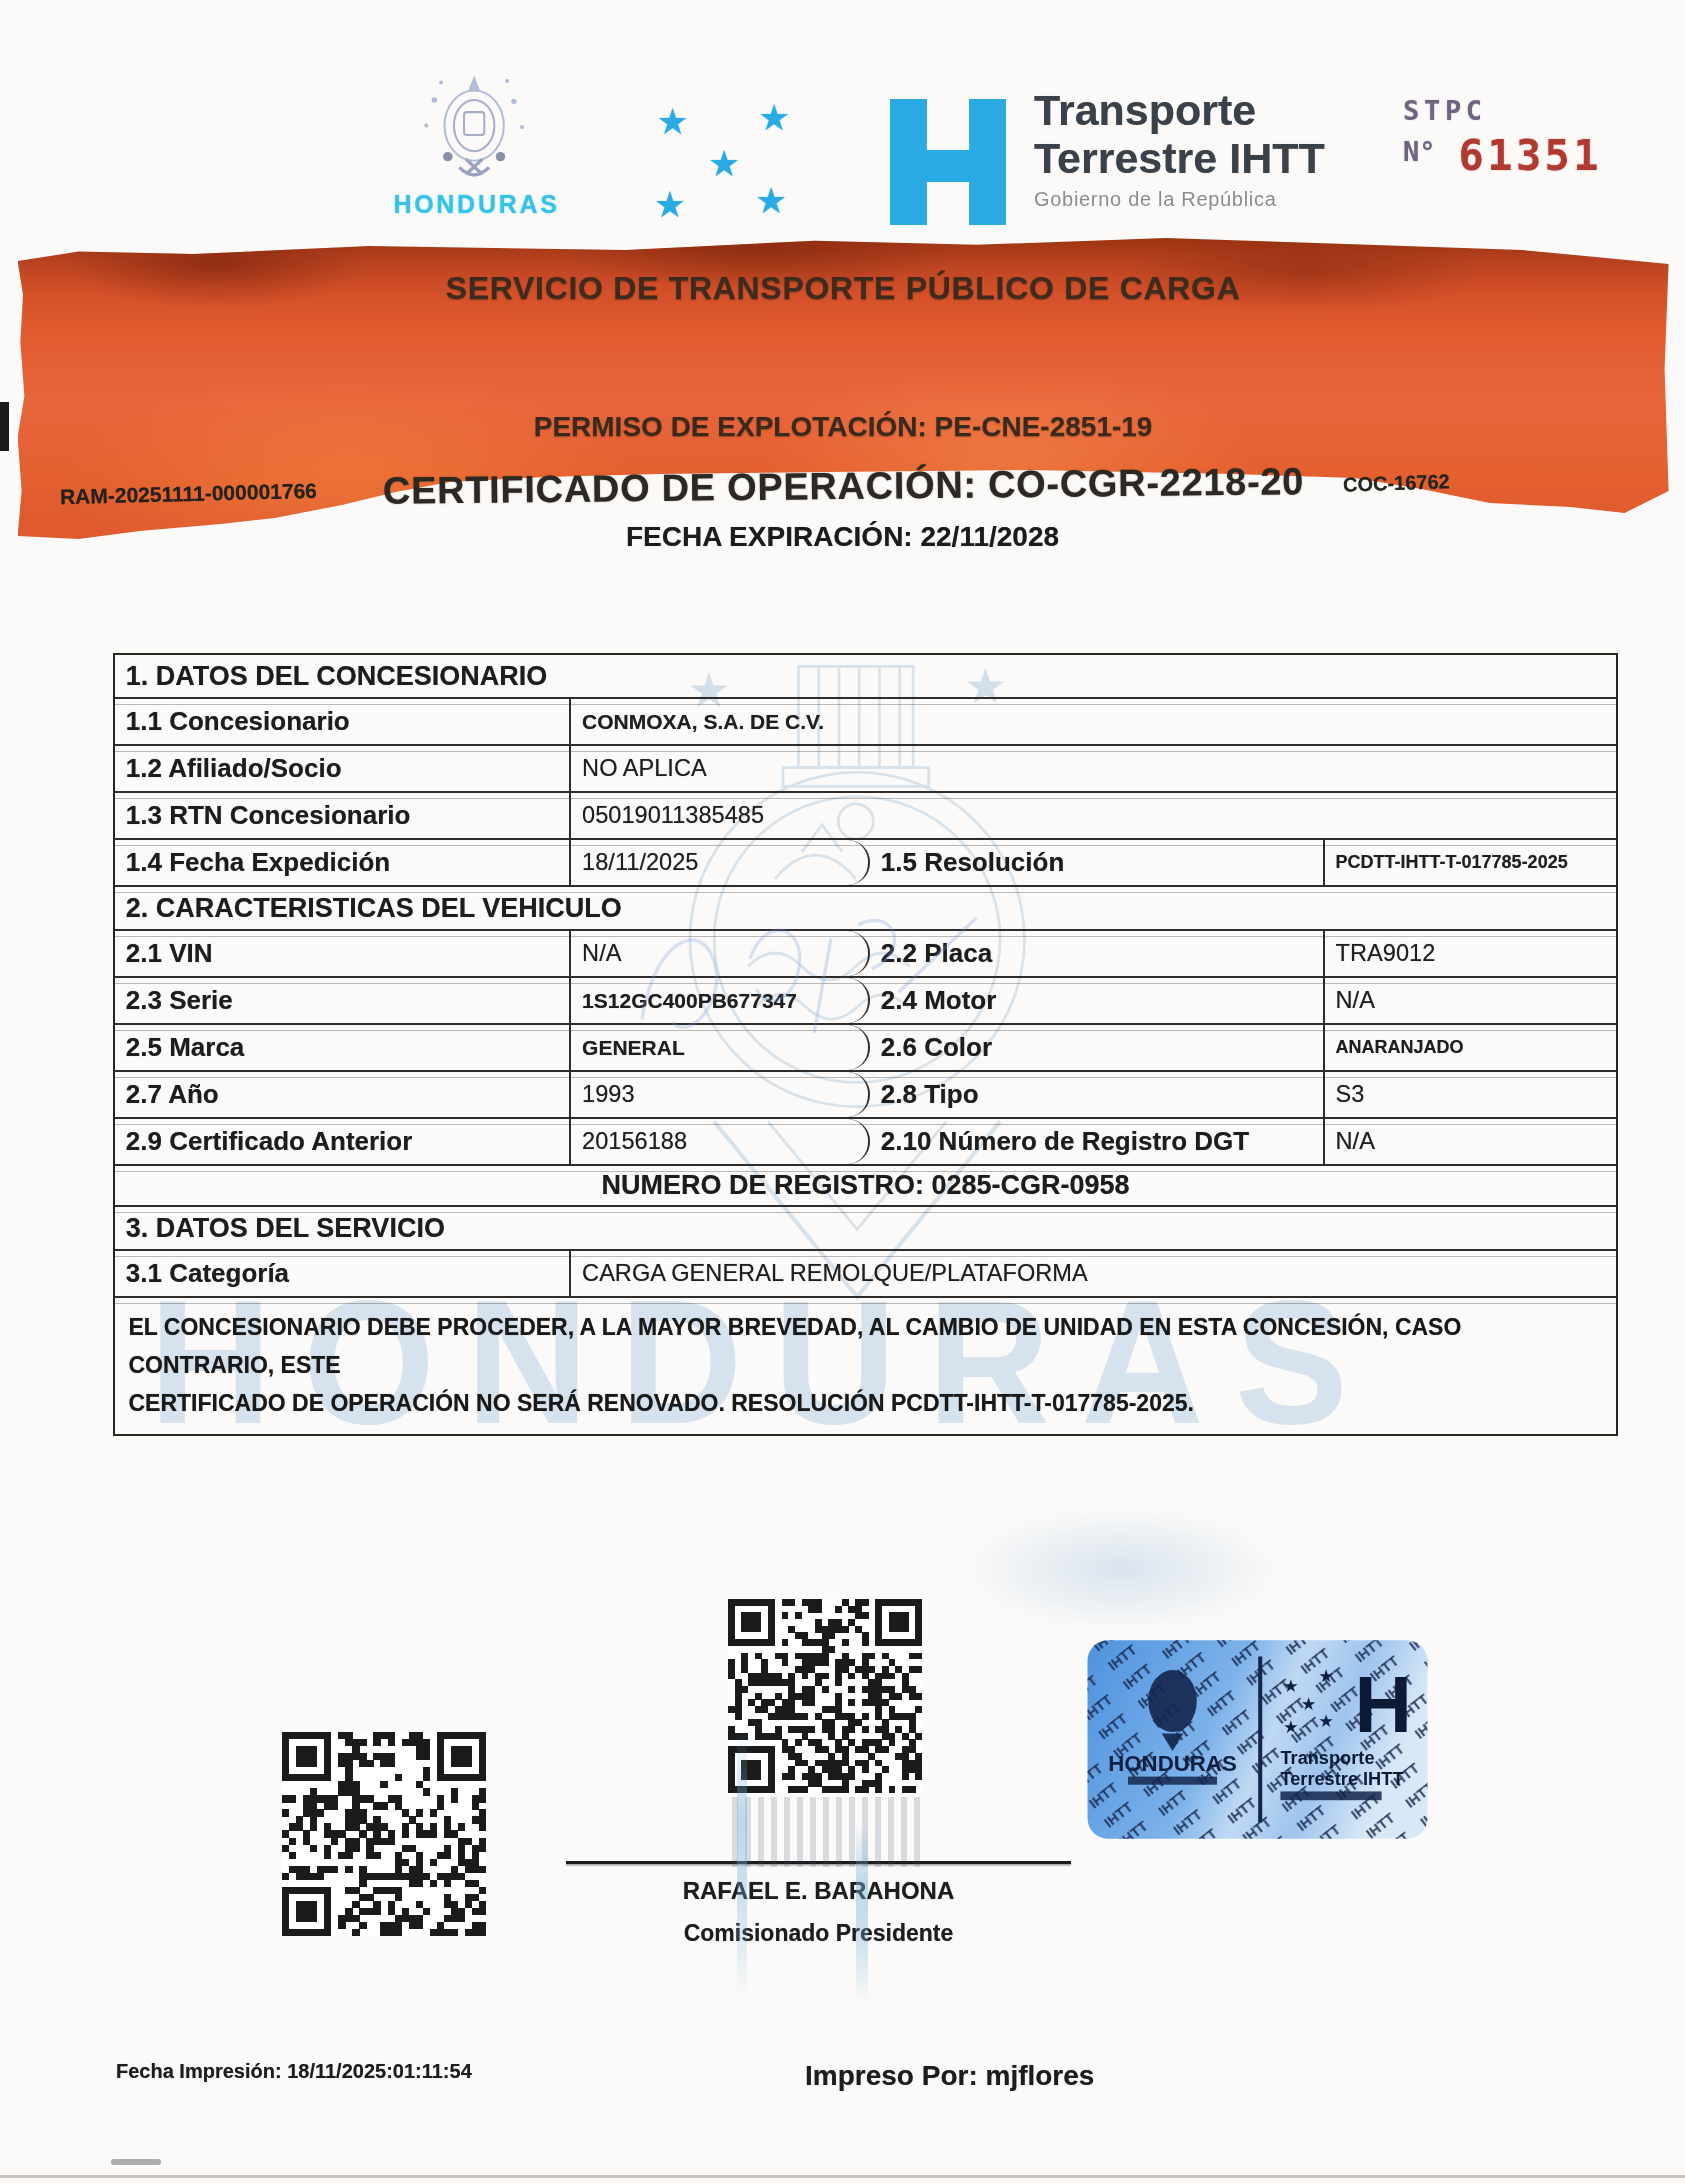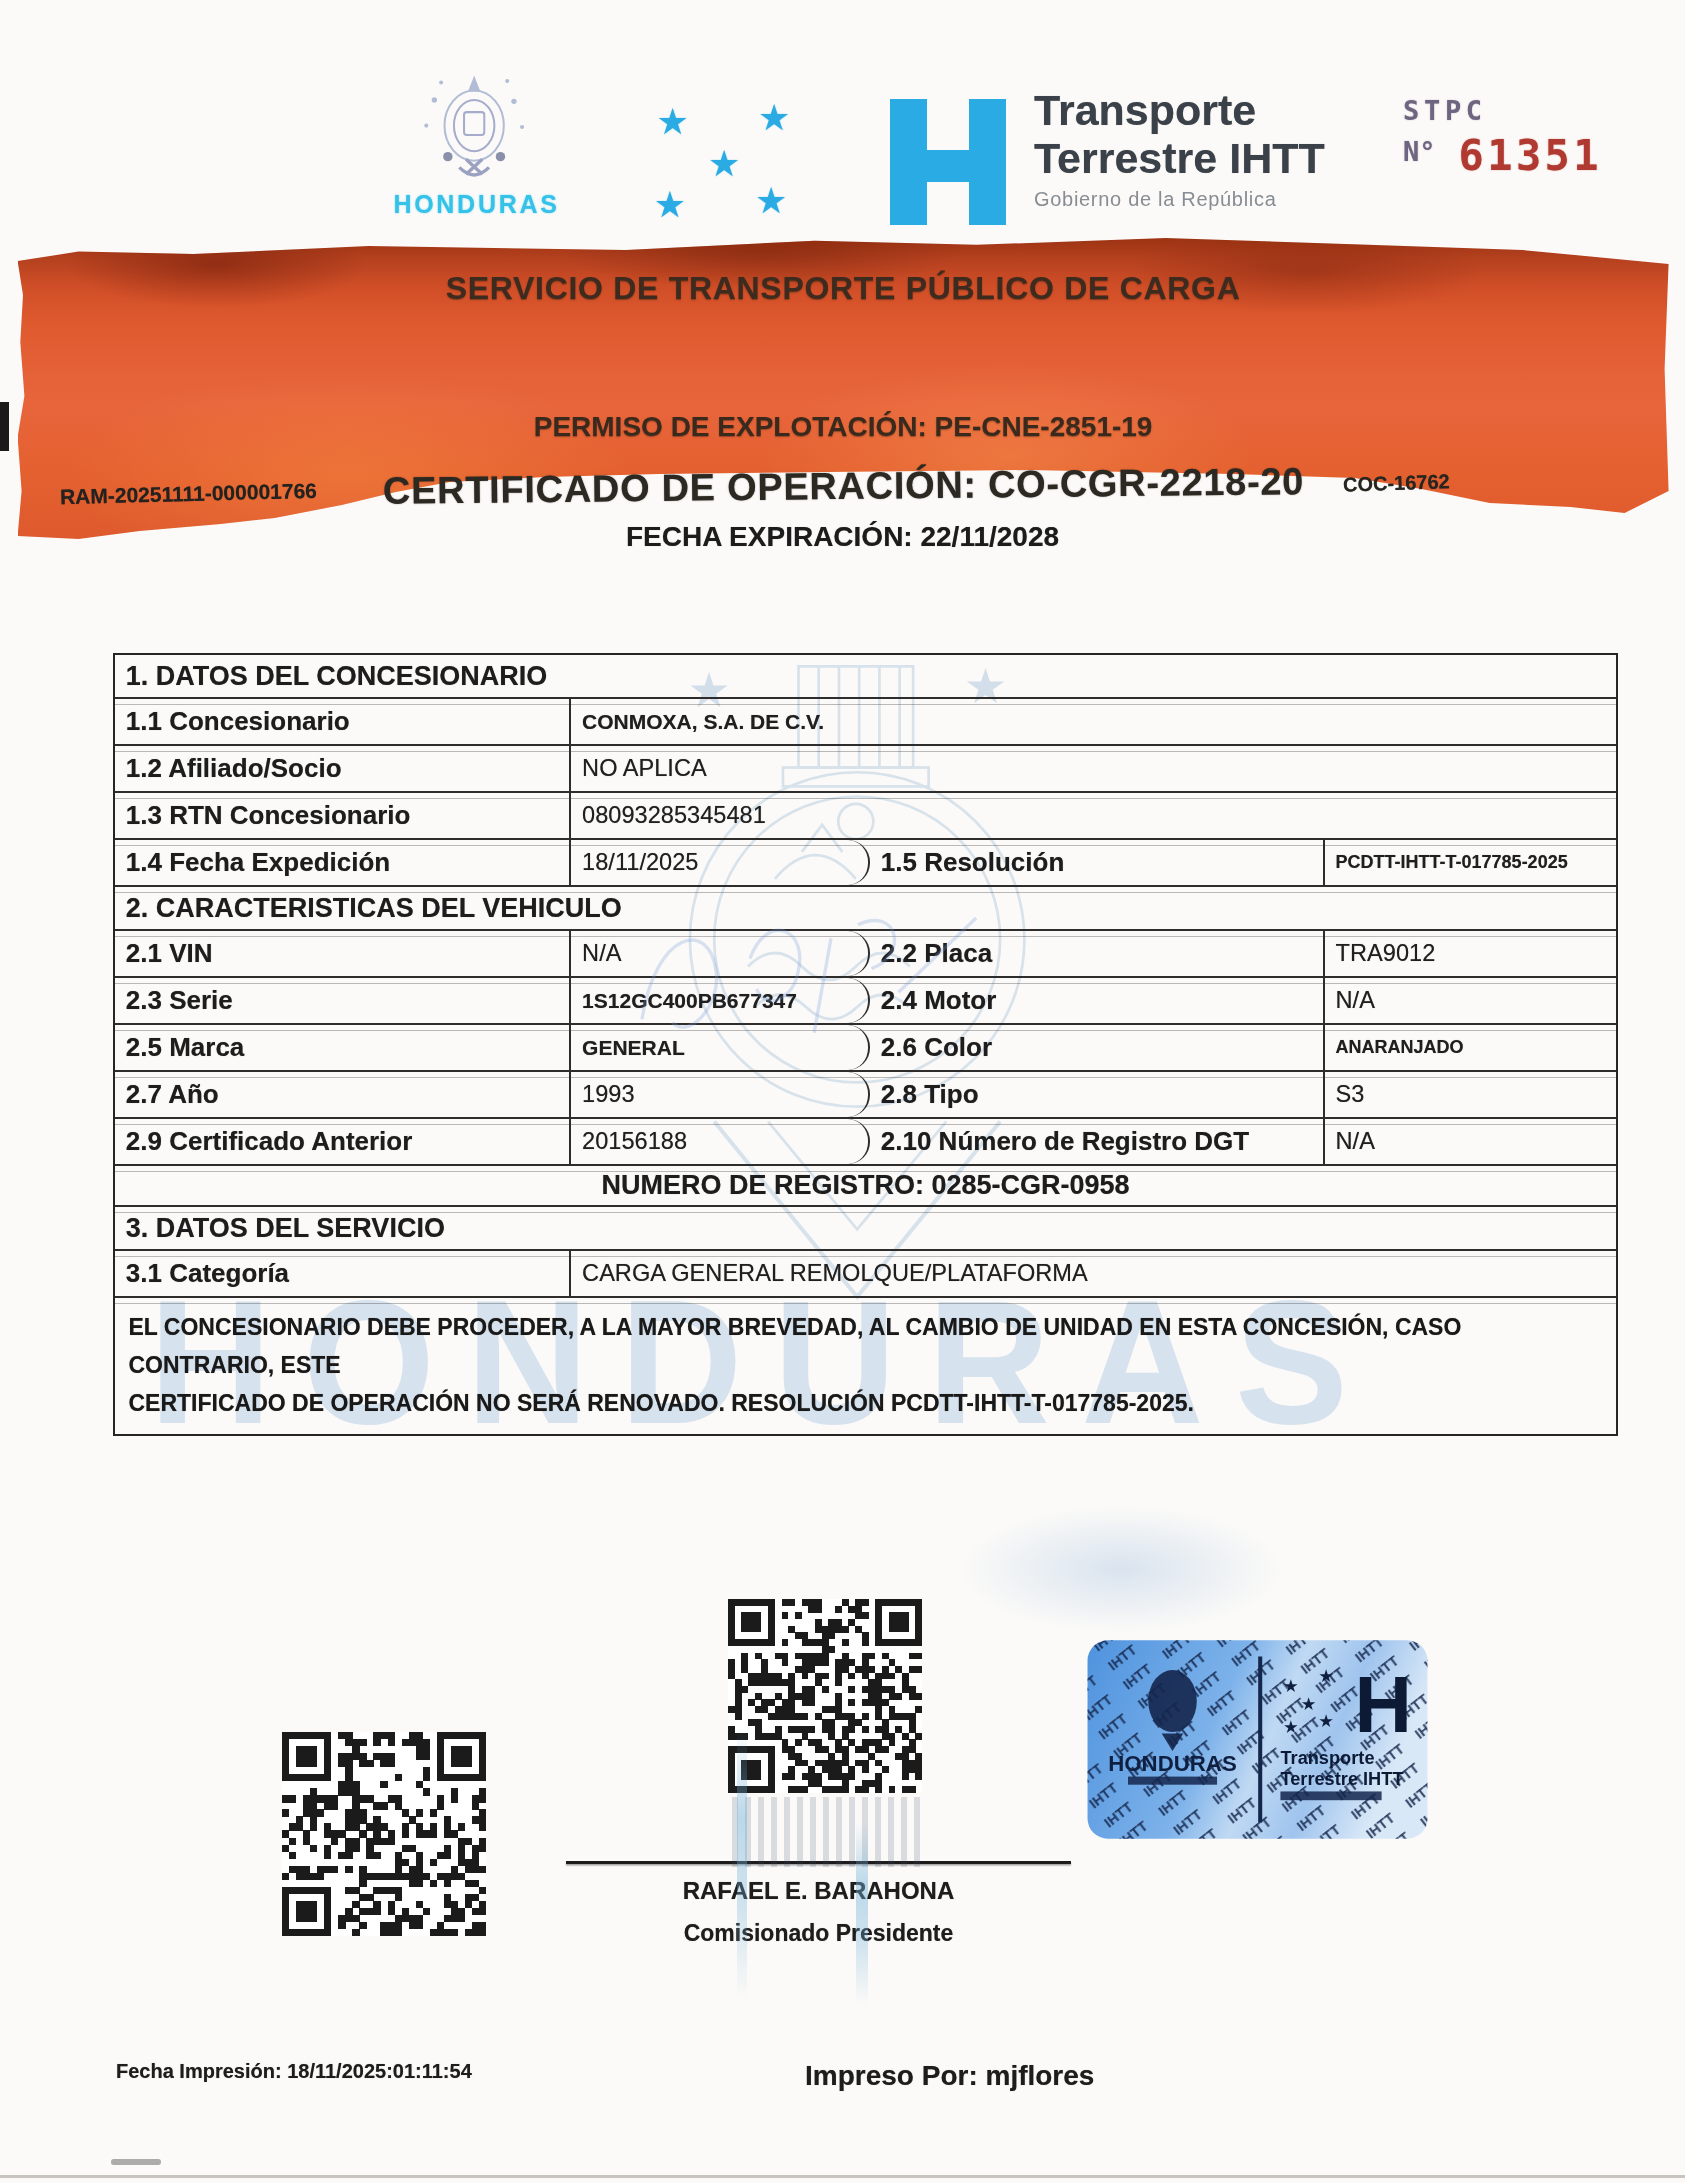--- a/index.html
+++ b/index.html
@@ -196,21 +196,21 @@
     <div class="trow row-h">
       <div class="cell lbl ink">1.1 Concesionario</div>
       <div class="cell vfull val sm ink">CONMOXA, S.A. DE C.V.</div>
     </div>
     <div class="trow row-h">
       <div class="cell lbl ink">1.2 Afiliado/Socio</div>
       <div class="cell vfull val ink">NO APLICA</div>
     </div>
     <div class="trow row-h">
       <div class="cell lbl ink">1.3 RTN Concesionario</div>
-      <div class="cell vfull val ink">08093285345481</div>
+      <div class="cell vfull val ink">05019011385485</div>
     </div>
     <div class="trow row-h">
       <div class="cell lbl ink">1.4 Fecha Expedición</div>
       <div class="cell v1 val ink">18/11/2025</div>
       <div class="cell lbl2 lbl ink">1.5 Resolución</div>
       <div class="cell v2 val xs ink">PCDTT-IHTT-T-017785-2025</div>
     </div>
 
     <div class="trow sec sec-h">
       <div class="cell ink" style="border-right:none;flex:1;">2. CARACTERISTICAS DEL VEHICULO</div>

